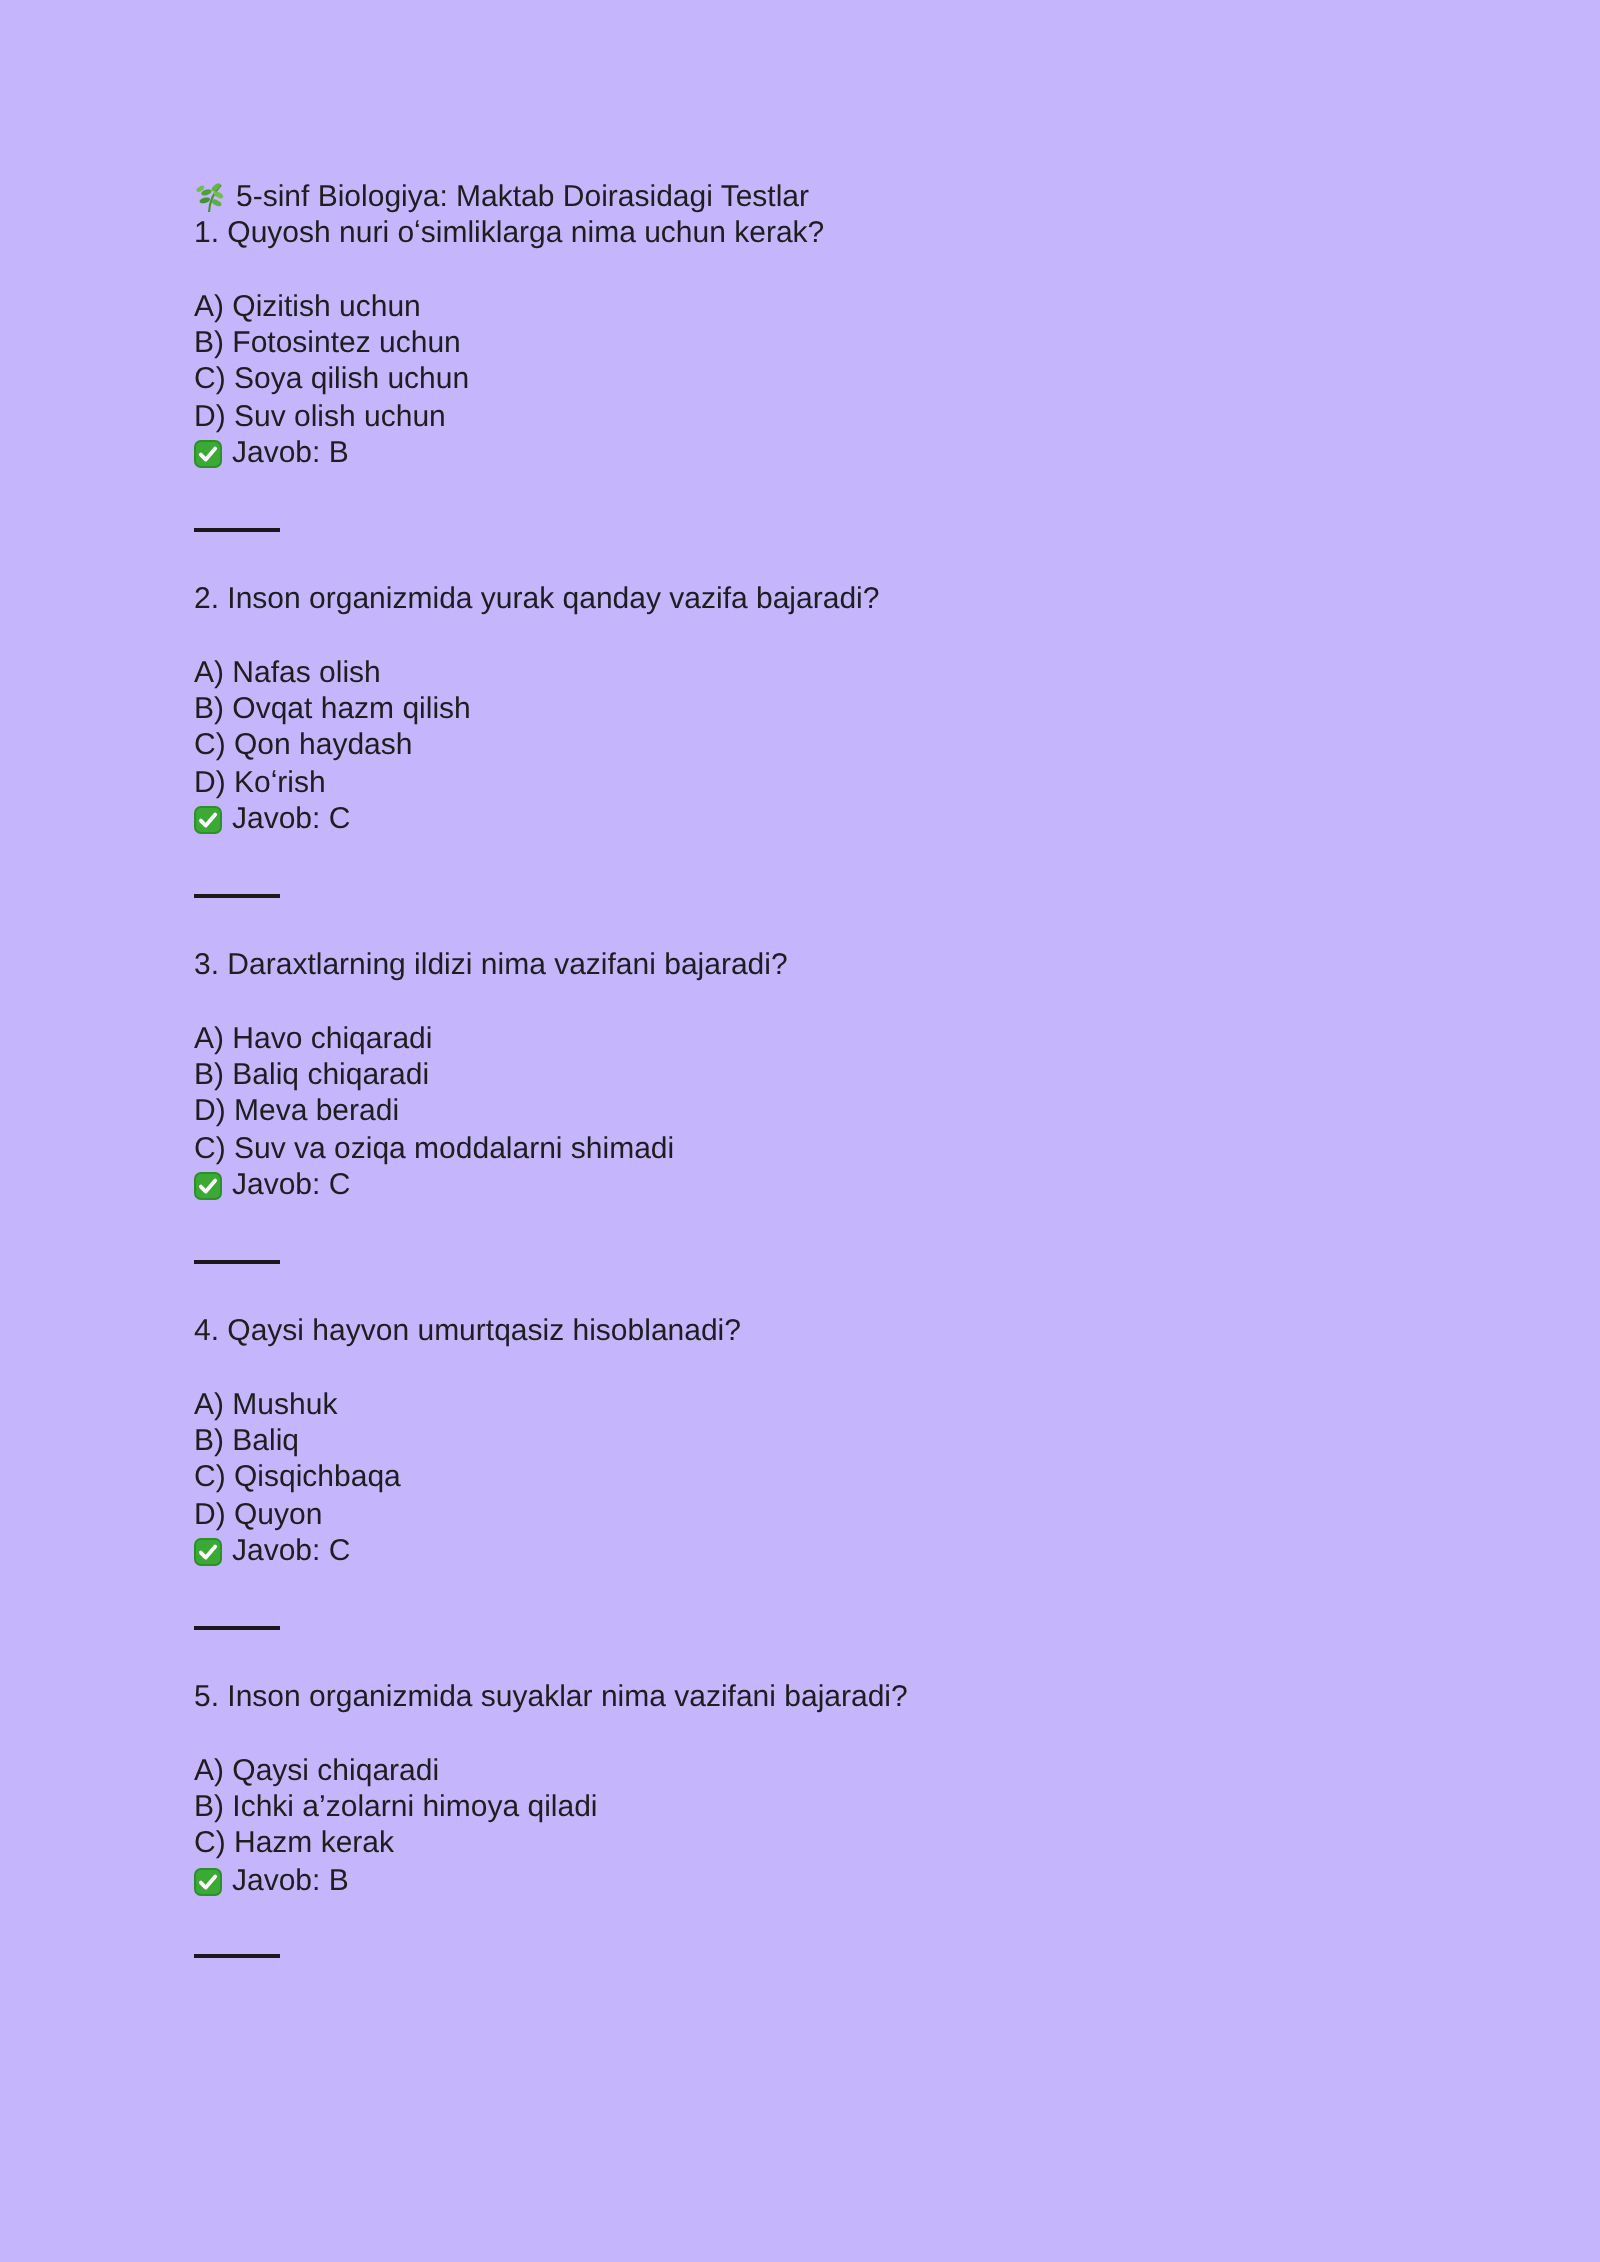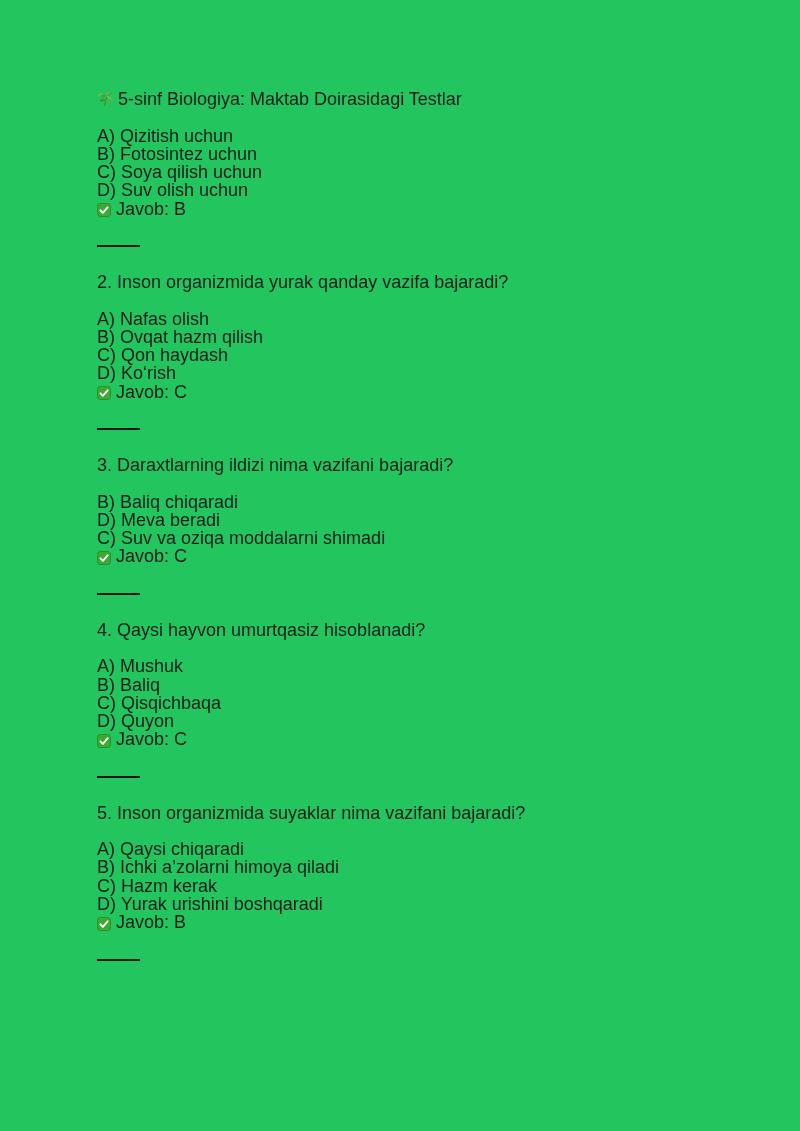--- a/index.html
+++ b/index.html
@@ -1,23 +1,23 @@
 <!DOCTYPE html>
 <html><head>
 <meta charset="utf-8">
 <style>
   html, body { margin: 0; padding: 0; background: #ffffff; }
   .page {
     position: relative;
     width: 800px;
     height: 1131px;
-    background: #22c55e;
+    background: #c4b5fd;
     overflow: hidden;
     font-family: "Liberation Sans", sans-serif;
-    font-size: 18px;
+    font-size: 15px;
     color: #1e1e1e;
   }
   .doc {
     position: absolute;
     top: 90px;
     left: 97px;
     right: 40px;
   }
   .ln {
     height: 18.3px;
@@ -53,20 +53,21 @@
           <ellipse cx="6.2" cy="5.2" rx="2.7" ry="1.35" fill="#4da237" transform="rotate(-18 6.2 5.2)"></ellipse>
           <ellipse cx="12.2" cy="6.4" rx="2.6" ry="1.3" fill="#6fbf4b" transform="rotate(30 12.2 6.4)"></ellipse>
           <ellipse cx="5.4" cy="9.2" rx="2.7" ry="1.35" fill="#3f9630" transform="rotate(-14 5.4 9.2)"></ellipse>
           <ellipse cx="11.3" cy="10.4" rx="2.6" ry="1.3" fill="#5bae40" transform="rotate(26 11.3 10.4)"></ellipse>
           <ellipse cx="3.2" cy="3.4" rx="2.2" ry="1.15" fill="#6fbf4b" transform="rotate(-34 3.2 3.4)"></ellipse>
         </svg>
       </span>
       <span>5-sinf Biologiya: Maktab Doirasidagi Testlar</span>
     </div>
 
+    <div class="ln">1. Quyosh nuri oʻsimliklarga nima uchun kerak?</div>
     <div class="sp"></div>
     <div class="ln">A) Qizitish uchun</div>
     <div class="ln">B) Fotosintez uchun</div>
     <div class="ln">C) Soya qilish uchun</div>
     <div class="ln">D) Suv olish uchun</div>
     <div class="ln answer-line">
       <span class="check-icon">
         <svg width="14" height="14" viewBox="0 0 14 14">
           <rect x="0.5" y="0.5" width="13" height="13" rx="3" fill="#3aaa35" stroke="#2c8f27" stroke-width="1"></rect>
           <path d="M3.4 7.3 L5.9 9.8 L10.6 4.3" stroke="#ffffff" stroke-width="1.9" fill="none" stroke-linecap="round" stroke-linejoin="round"></path>
@@ -96,20 +97,21 @@
       <span>Javob: C</span>
     </div>
     <div class="sp"></div>
     <div class="ln divider-line">
         <div class="divider"></div>
       </div>
     <div class="sp"></div>
 
     <div class="ln">3. Daraxtlarning ildizi nima vazifani bajaradi?</div>
     <div class="sp"></div>
+    <div class="ln">A) Havo chiqaradi</div>
     <div class="ln">B) Baliq chiqaradi</div>
     <div class="ln">D) Meva beradi</div>
     <div class="ln">C) Suv va oziqa moddalarni shimadi</div>
     <div class="ln answer-line">
       <span class="check-icon">
         <svg width="14" height="14" viewBox="0 0 14 14">
           <rect x="0.5" y="0.5" width="13" height="13" rx="3" fill="#3aaa35" stroke="#2c8f27" stroke-width="1"></rect>
           <path d="M3.4 7.3 L5.9 9.8 L10.6 4.3" stroke="#ffffff" stroke-width="1.9" fill="none" stroke-linecap="round" stroke-linejoin="round"></path>
         </svg>
       </span>
@@ -140,21 +142,20 @@
     <div class="ln divider-line">
         <div class="divider"></div>
       </div>
     <div class="sp"></div>
 
     <div class="ln">5. Inson organizmida suyaklar nima vazifani bajaradi?</div>
     <div class="sp"></div>
     <div class="ln">A) Qaysi chiqaradi</div>
     <div class="ln">B) Ichki a’zolarni himoya qiladi</div>
     <div class="ln">C) Hazm kerak</div>
-    <div class="ln">D) Yurak urishini boshqaradi</div>
     <div class="ln answer-line">
       <span class="check-icon">
         <svg width="14" height="14" viewBox="0 0 14 14">
           <rect x="0.5" y="0.5" width="13" height="13" rx="3" fill="#3aaa35" stroke="#2c8f27" stroke-width="1"></rect>
           <path d="M3.4 7.3 L5.9 9.8 L10.6 4.3" stroke="#ffffff" stroke-width="1.9" fill="none" stroke-linecap="round" stroke-linejoin="round"></path>
         </svg>
       </span>
       <span>Javob: B</span>
     </div>
     <div class="sp"></div>

